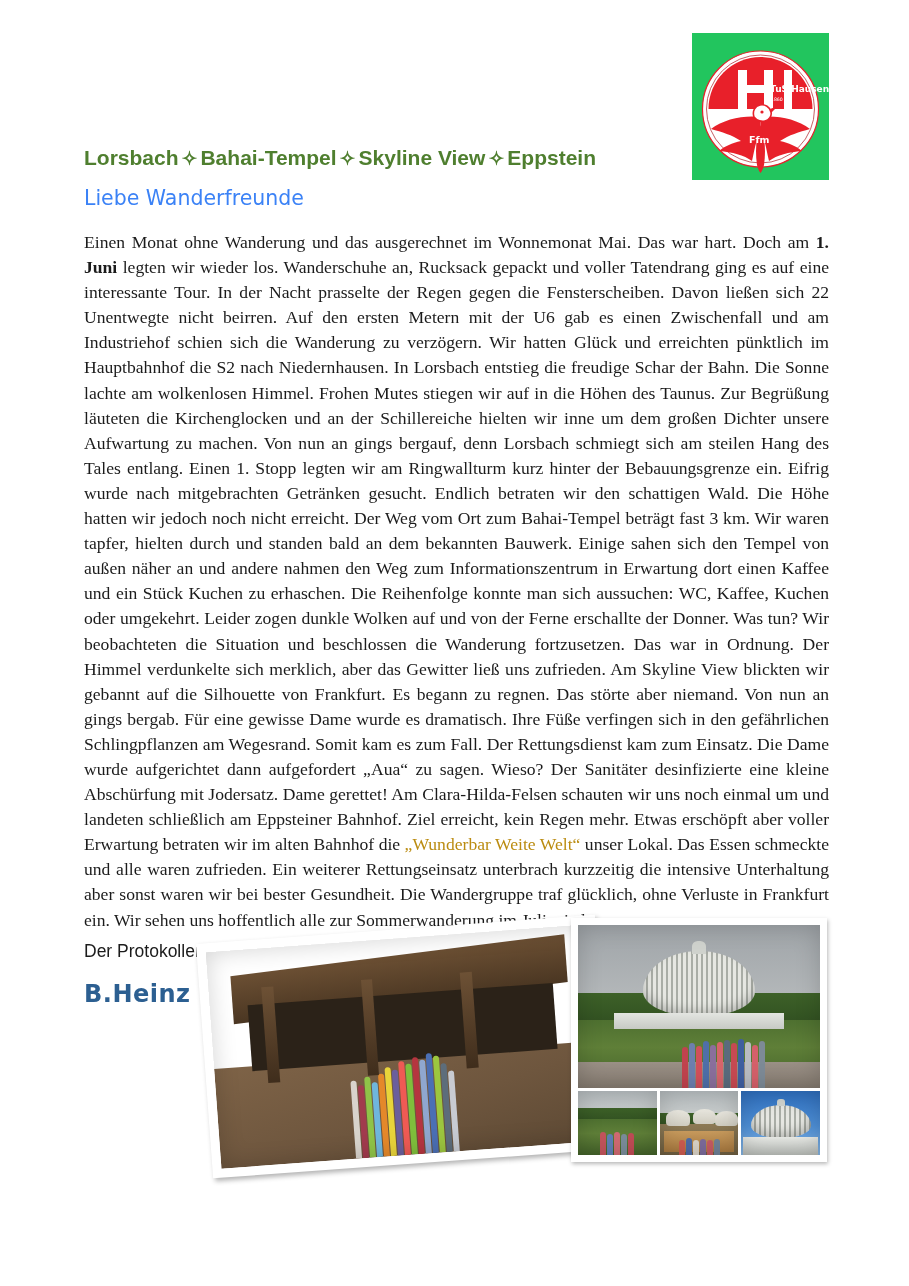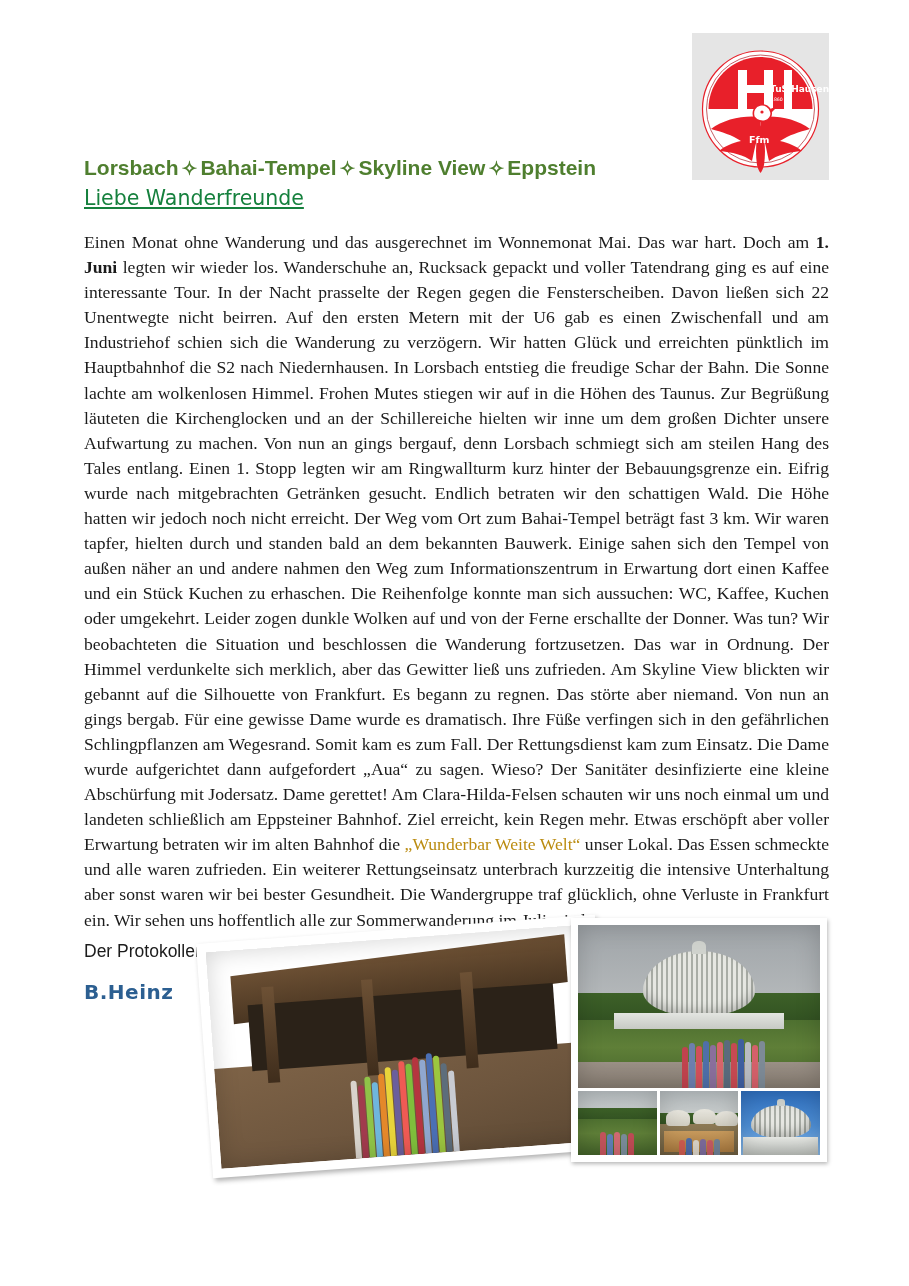--- a/index.html
+++ b/index.html
@@ -21,60 +21,59 @@
     background: #ffffff;
   }
 
   
   .logo-box {
     position: absolute;
     left: 692px;
     top: 33px;
     width: 137px;
     height: 147px;
-    background: #e5e5e5;
+    background: #22c55e;
   }
   .logo-svg { display: block; width: 137px; height: 147px; }
 
   
   .title-main {
     position: absolute;
     left: 84px;
     top: 97px;
     font-family: "Liberation Sans", sans-serif;
     font-weight: bold;
     font-size: 28.5px;
     color: #ee1c1c;
     letter-spacing: -0.2px;
     white-space: nowrap;
   }
   .title-sub {
     position: absolute;
     left: 84px;
-    top: 156px;
+    top: 146px;
     font-family: "Liberation Sans", sans-serif;
     font-weight: bold;
     font-size: 21px;
     color: #4f7f2f;
     white-space: nowrap;
   }
   .title-sub .dia {
     color: #4f7f2f;
     font-size: 19px;
     padding: 0 3px;
   }
   .greeting {
     position: absolute;
     left: 84px;
     top: 186px;
     font-family: "DejaVu Sans", sans-serif;
     font-size: 20.5px;
-    color: #15803d;
+    color: #3b82f6;
     white-space: nowrap;
-    text-decoration: underline;
   }
 
   
   .body-text {
     position: absolute;
     left: 84px;
     top: 230px;
     width: 745px;
     font-family: "Liberation Serif", serif;
     font-size: 17.6px;
@@ -100,21 +99,21 @@
     color: #1b1b1b;
     white-space: nowrap;
   }
   .signature {
     position: absolute;
     left: 84px;
     top: 950px;
     margin-top: 30px;
     font-family: "DejaVu Sans", sans-serif;
     font-weight: bold;
-    font-size: 20px;
+    font-size: 24px;
     color: #2c5f91;
     letter-spacing: 0.5px;
     white-space: nowrap;
   }
 
   
   .photo-left {
     position: absolute;
     left: 204px;
     top: 929px;

